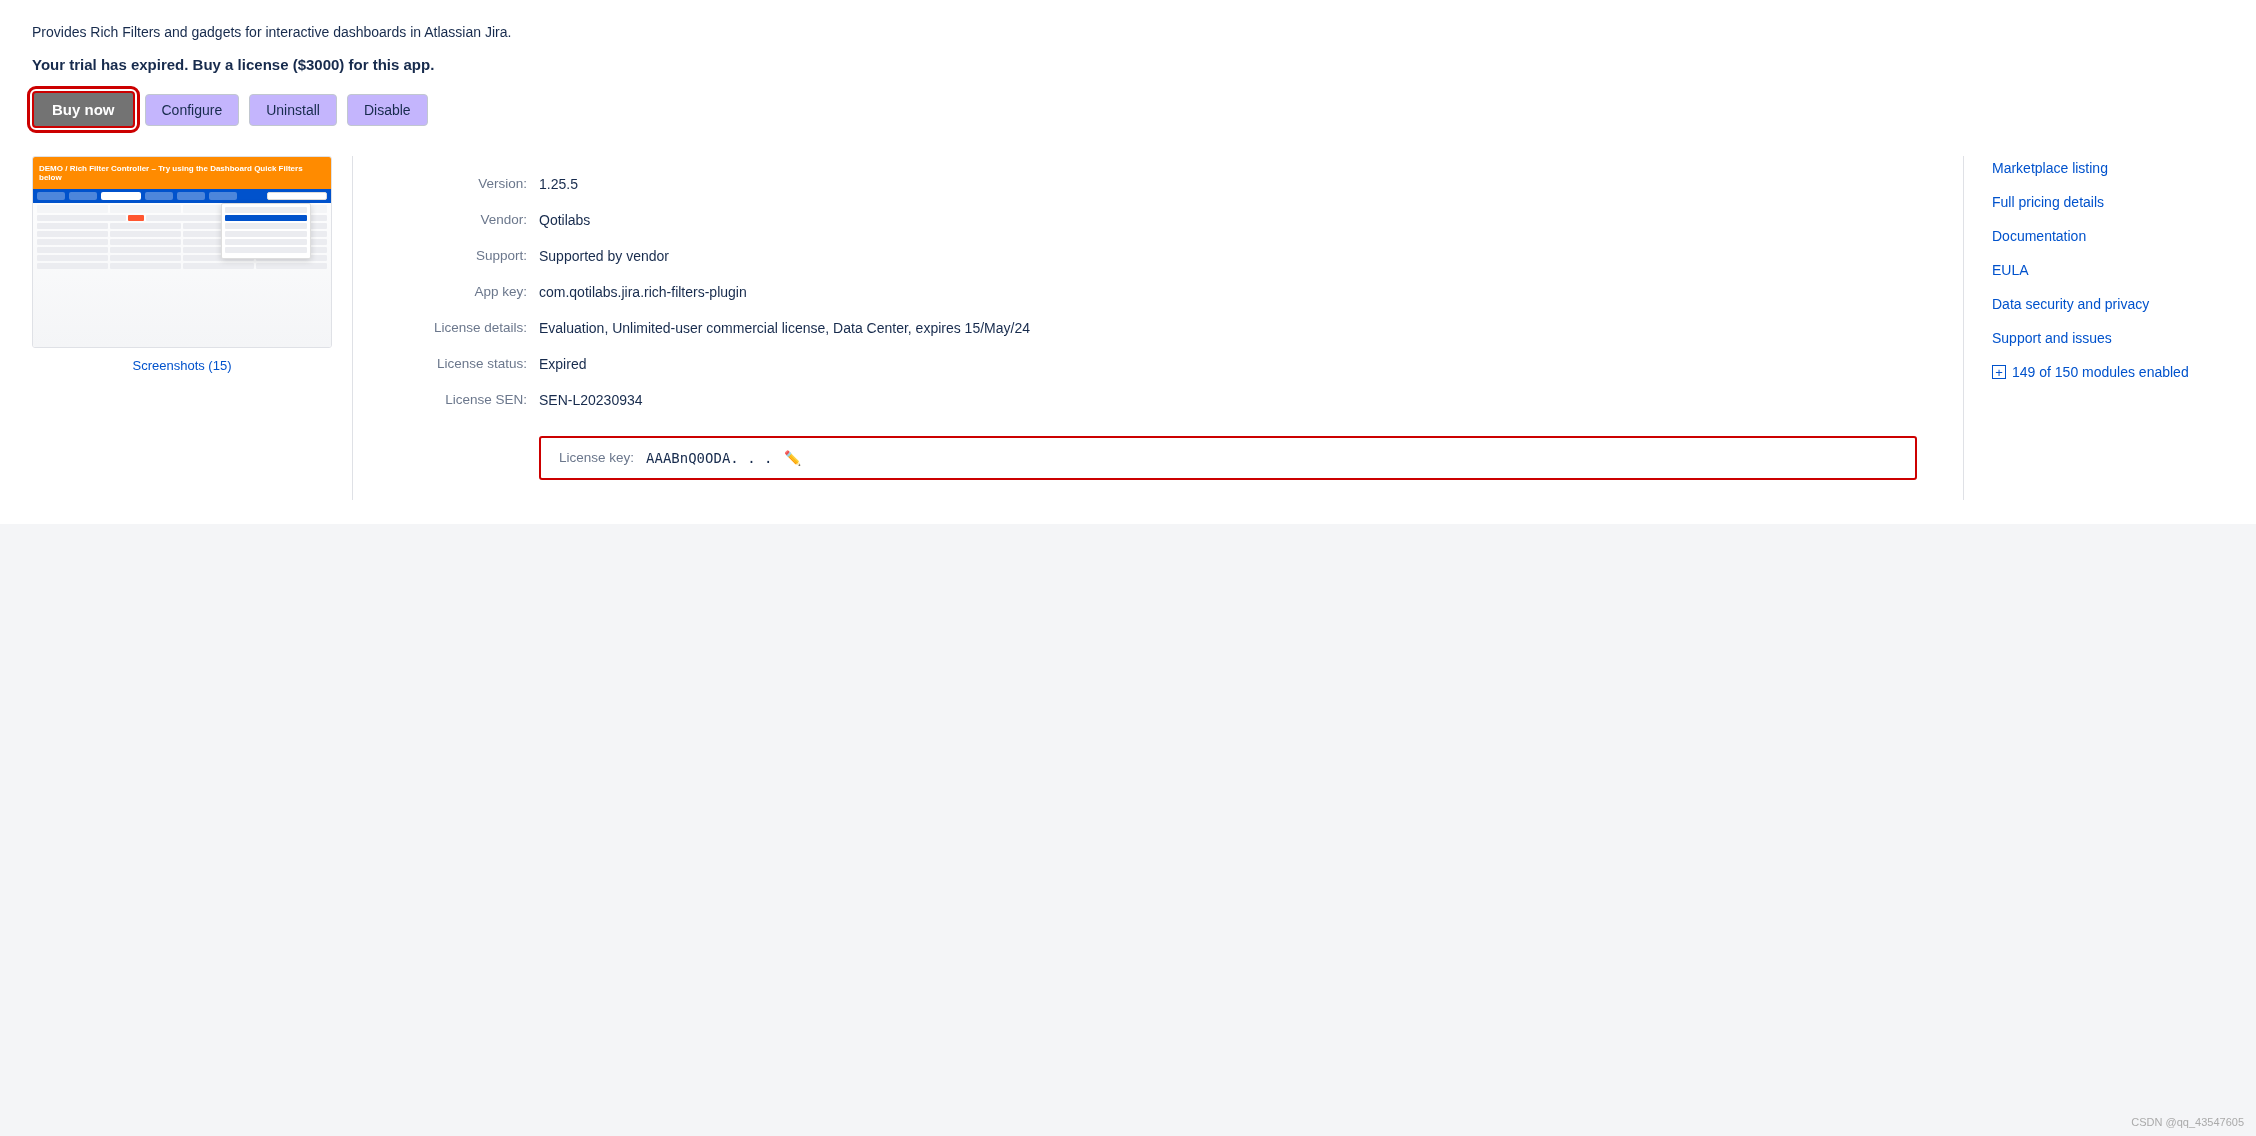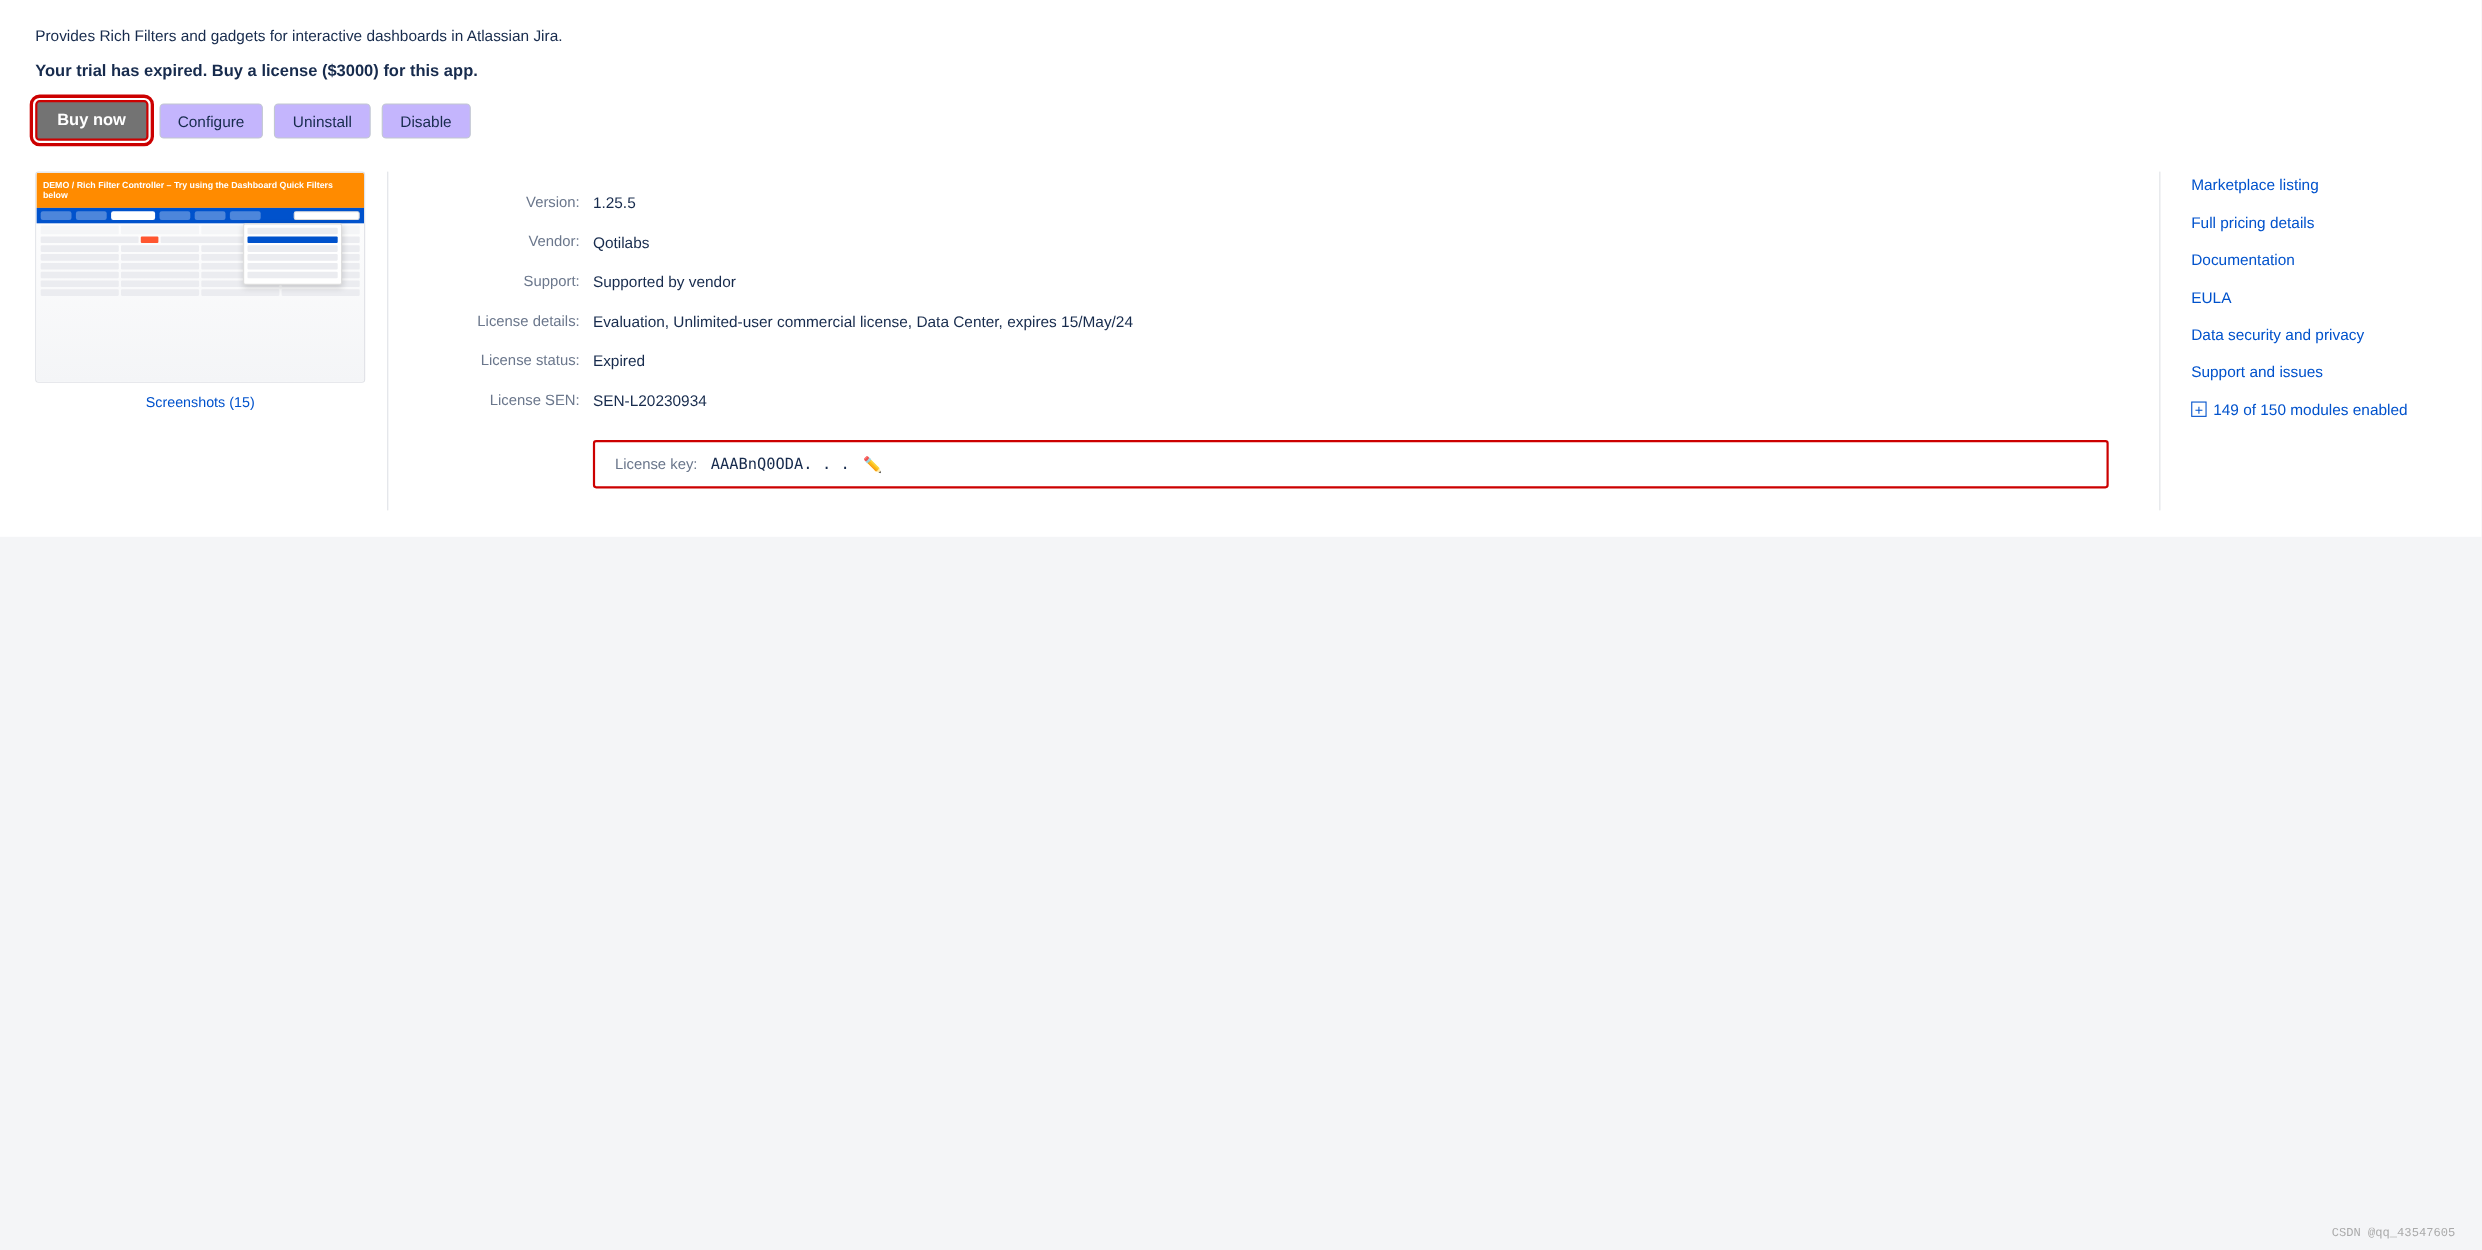--- a/index.html
+++ b/index.html
@@ -259,24 +259,23 @@
     }
     .modules-text {
       color: #0052cc;
       font-size: 14px;
       font-weight: 400;
       cursor: pointer;
     }
     .watermark {
       position: fixed;
       bottom: 8px;
-      right: 24px;
+      right: 12px;
       font-size: 11px;
       color: #aaa;
-      font-family: Liberation Mono, monospace;
     }
   </style>
 </head>
 <body>
 
 <div class="page-container">
   <p class="description">Provides Rich Filters and gadgets for interactive dashboards in Atlassian Jira.</p>
 
   <p class="trial-notice">Your trial has expired. Buy a license ($3000) for this app.</p>
 
@@ -374,20 +373,24 @@
           </tr>
           <tr>
             <td class="info-label">Vendor:</td>
             <td class="info-value">Qotilabs</td>
           </tr>
           <tr>
             <td class="info-label">Support:</td>
             <td class="info-value">Supported by vendor</td>
           </tr>
           <tr>
+            <td class="info-label">App key:</td>
+            <td class="info-value">com.qotilabs.jira.rich-filters-plugin</td>
+          </tr>
+          <tr>
             <td class="info-label">License details:</td>
             <td class="info-value">Evaluation, Unlimited-user commercial license, Data Center, expires 15/May/24</td>
           </tr>
           <tr>
             <td class="info-label">License status:</td>
             <td class="info-value">Expired</td>
           </tr>
           <tr>
             <td class="info-label">License SEN:</td>
             <td class="info-value">SEN-L20230934</td>

